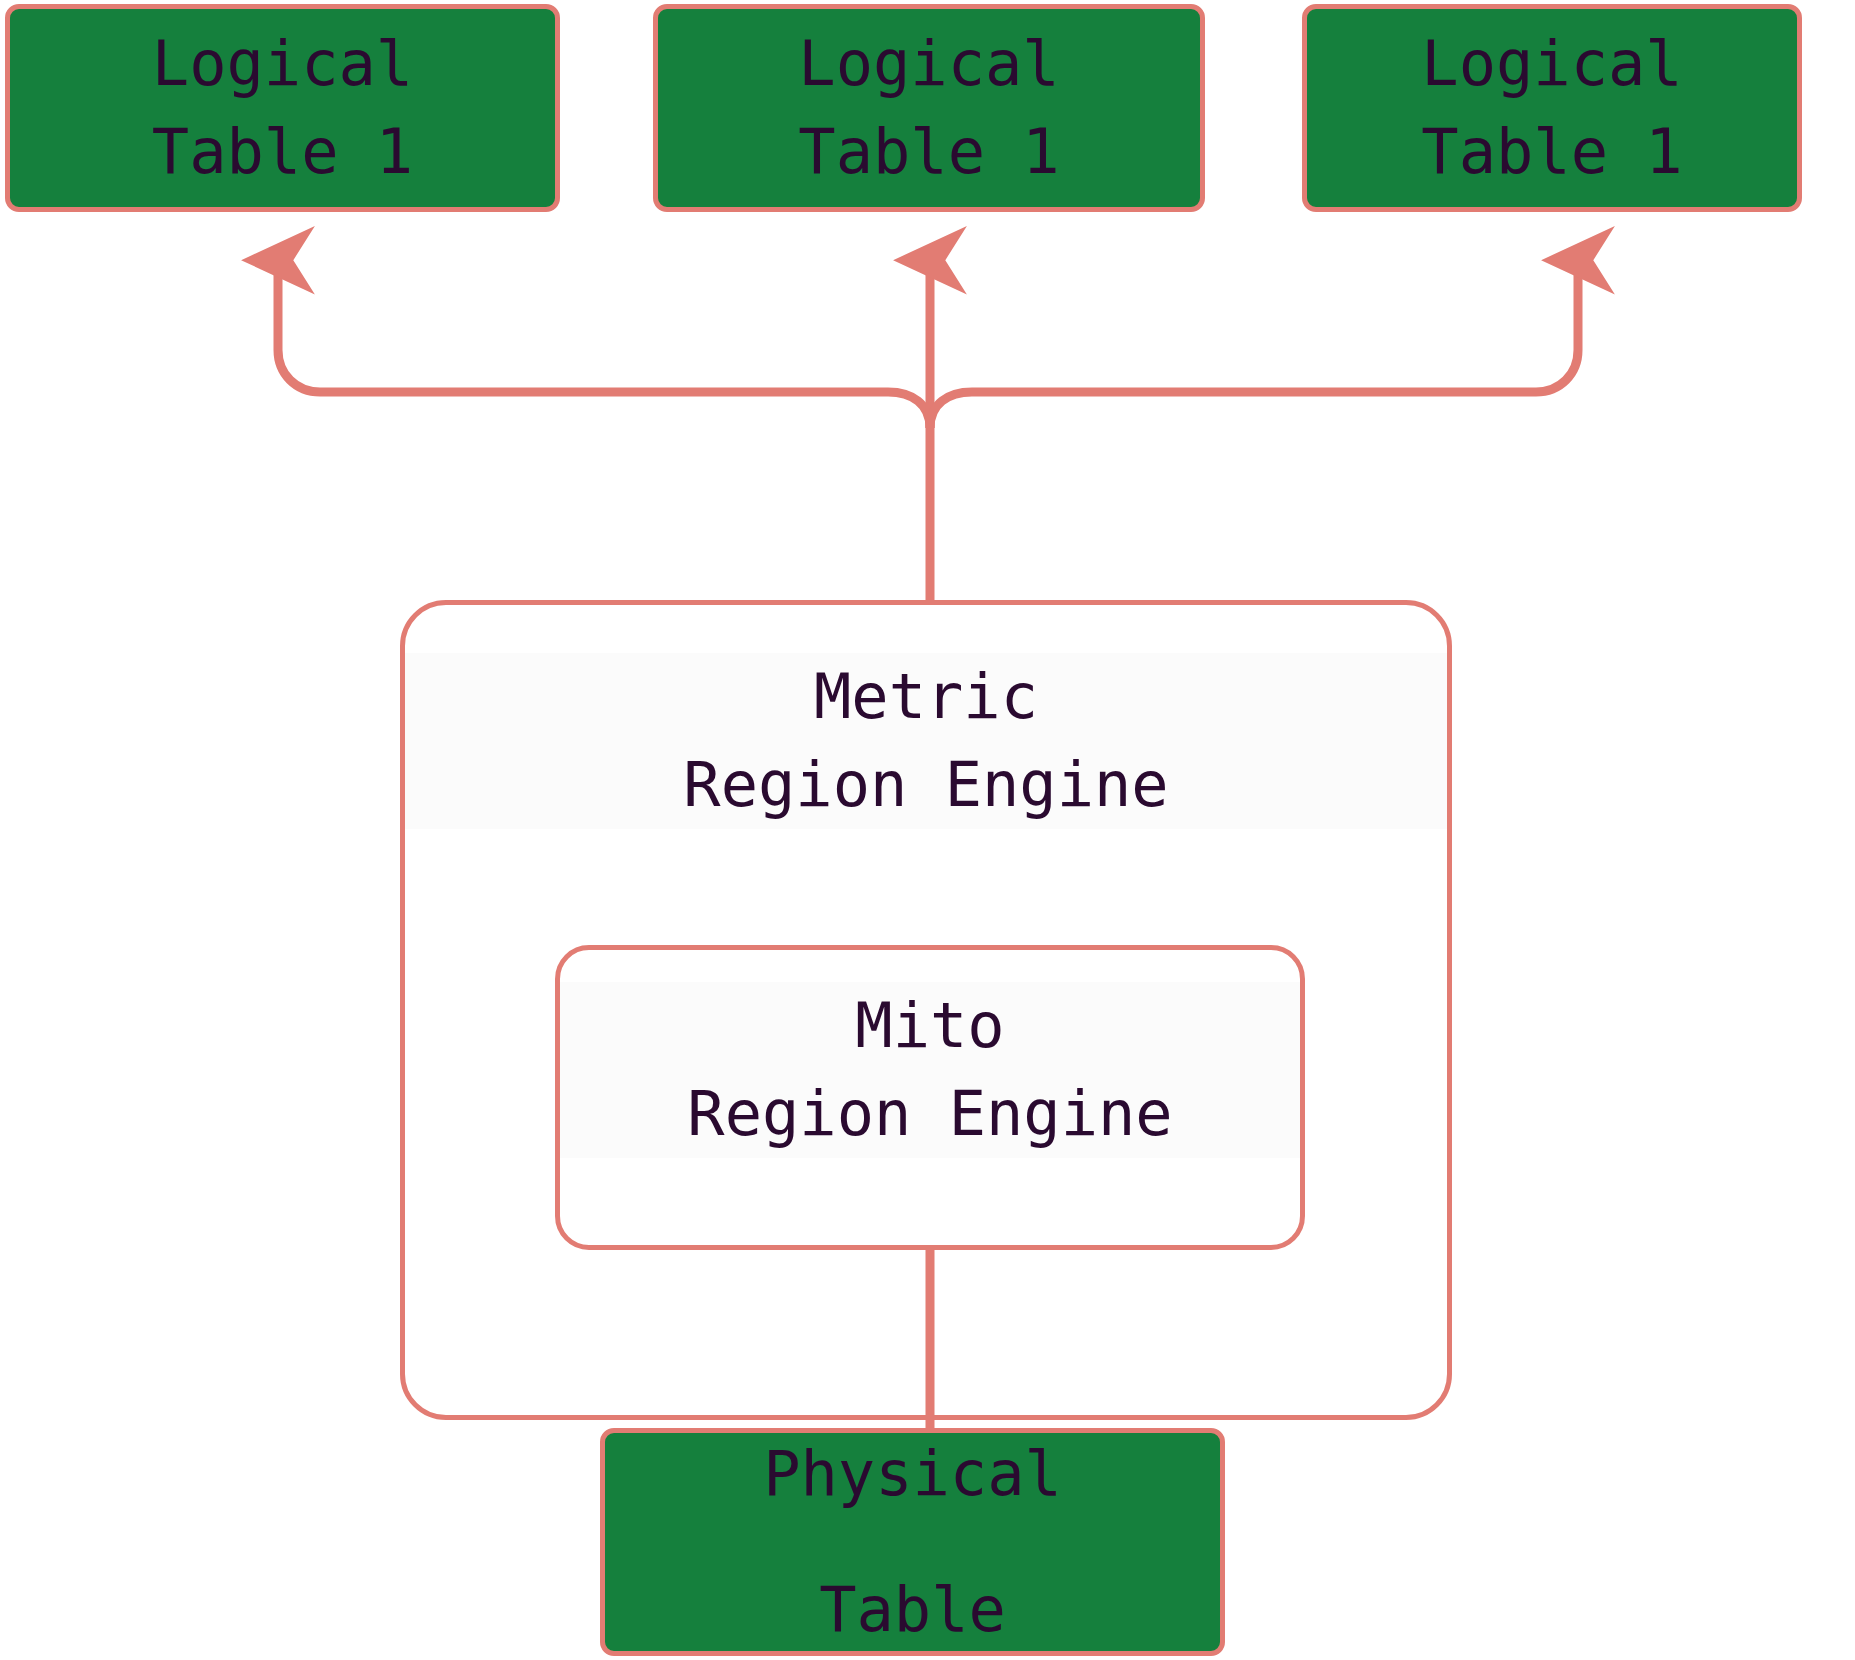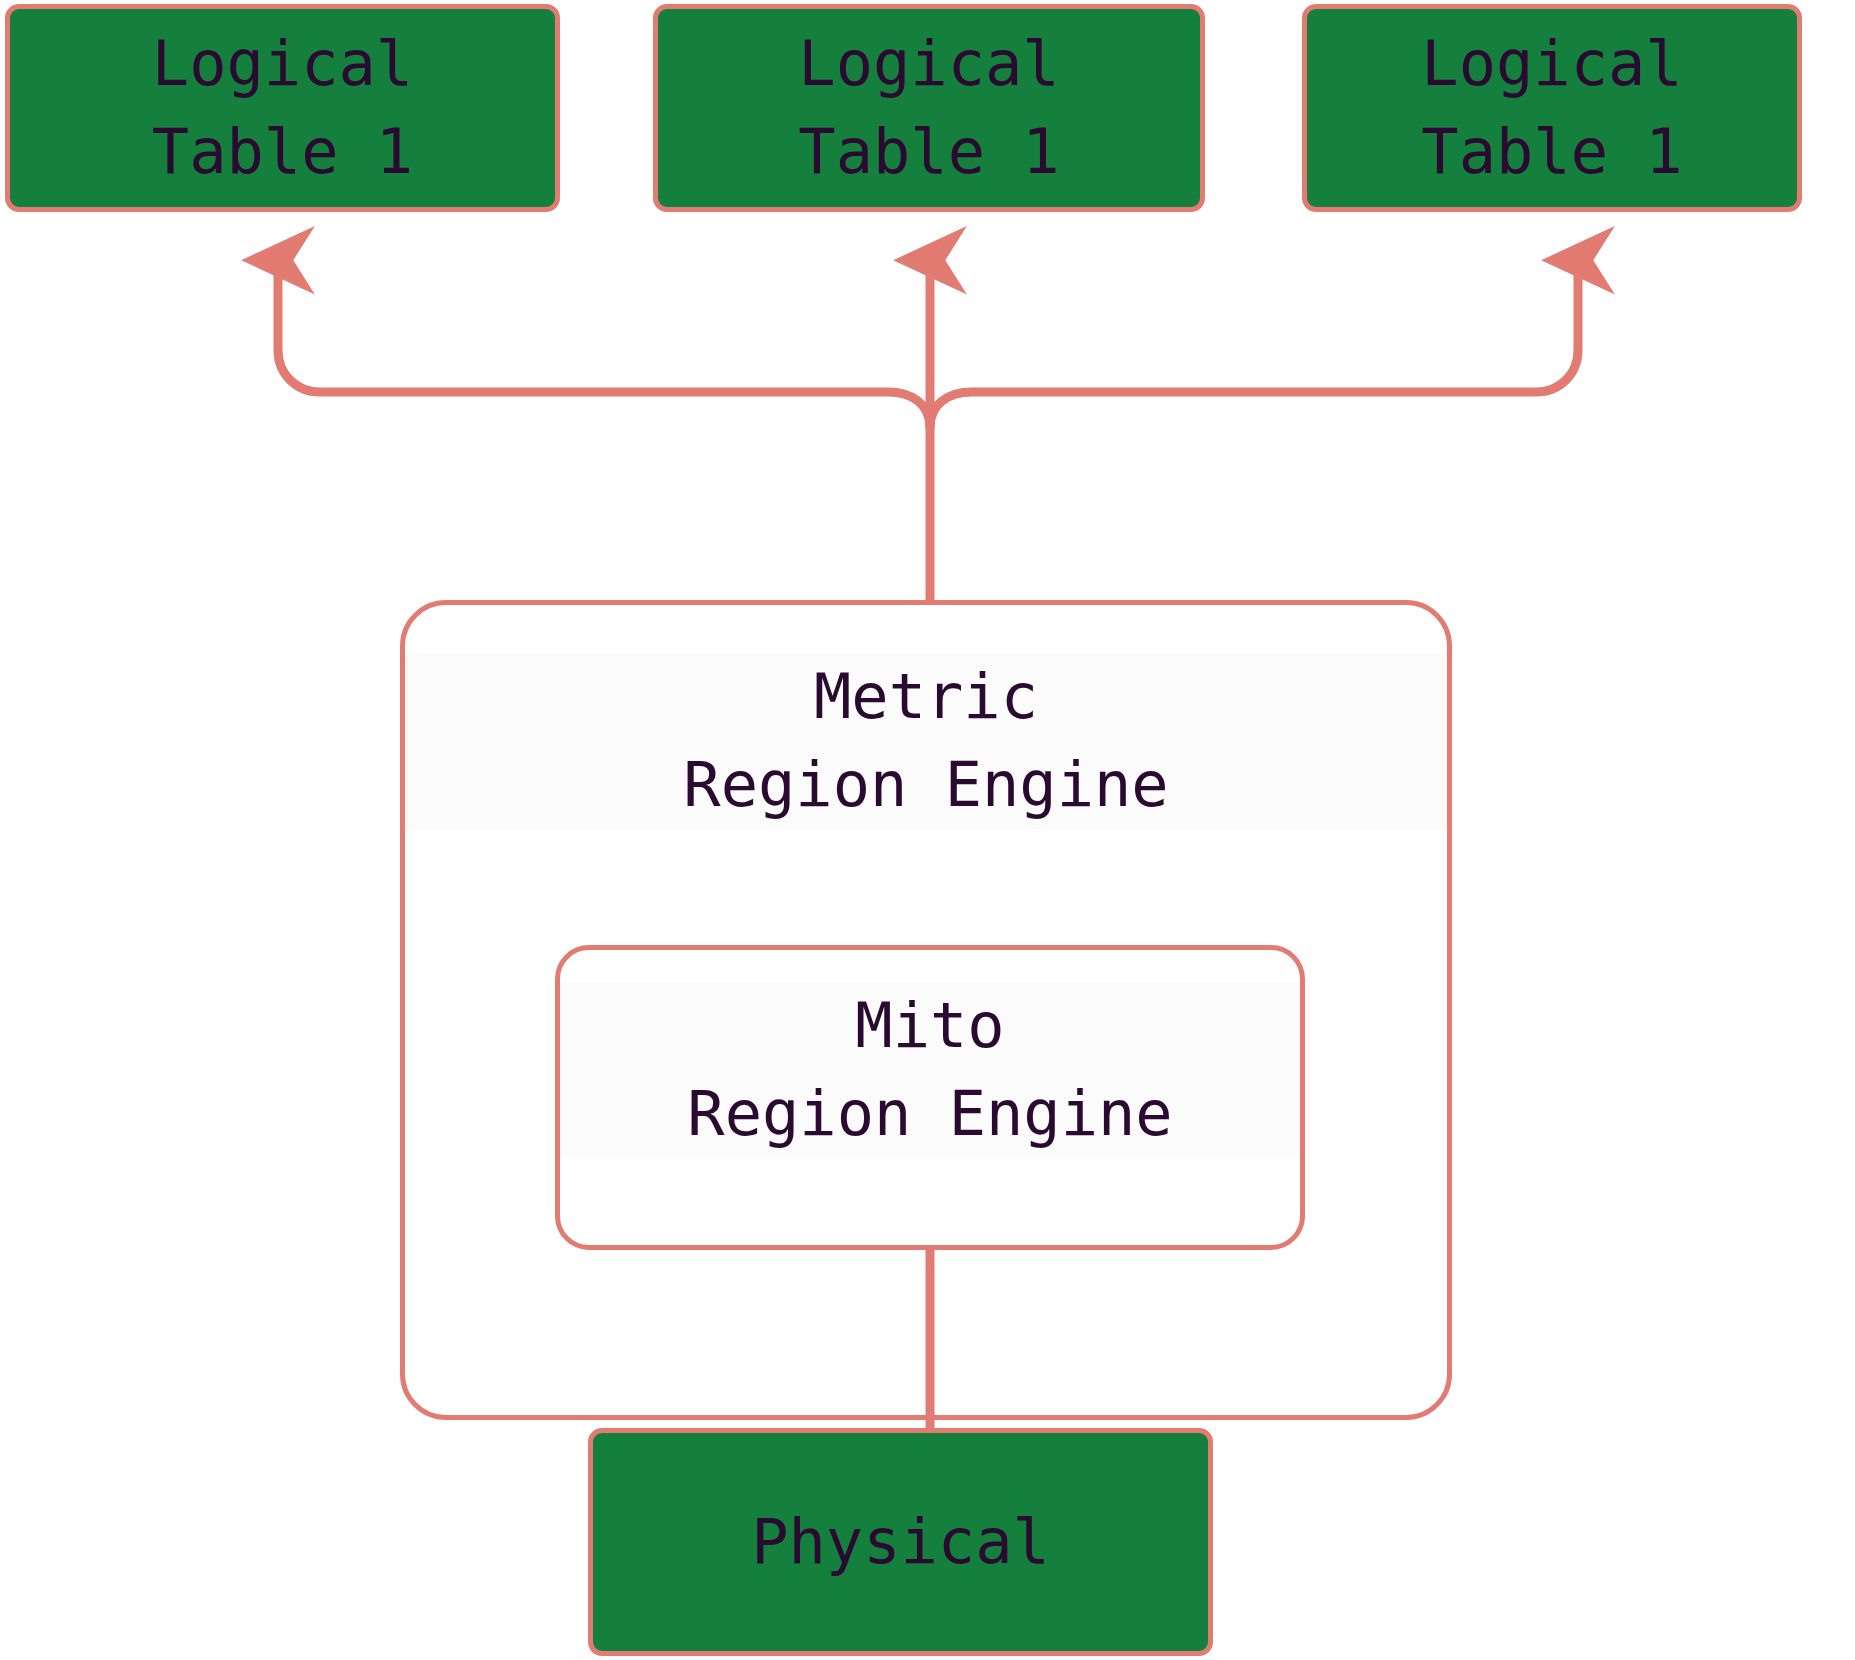--- a/index.html
+++ b/index.html
@@ -77,21 +77,21 @@
     width: 750px;
     height: 305px;
     padding-left: 19px;
   }
   #mito-region-engine .label-stack {
     position: absolute;
     top: 32px;
     left: 0;
     right: 0;
   }
-  #physical-table { left: 588px; top: 1428px; width: 625px; height: 228px; gap: 48px; }
+  #physical-table { left: 600px; top: 1428px; width: 625px; height: 228px; gap: 48px; }
 
   .fs-table   { font-size: 62px; }
   .fs-engine  { font-size: 62px; }
 </style>
 </head>
 <body>
 
 <div id="stage">
 
   <svg class="connectors" viewBox="0 0 1855 1660" xmlns="http://www.w3.org/2000/svg">
@@ -136,15 +136,16 @@
 
   <div class="node outlined inner fs-engine" id="mito-region-engine">
     <div class="label-stack">
       <span class="line">Mito</span>
       <span class="line">Region Engine</span>
     </div>
   </div>
 
   <div class="node filled fs-table" id="physical-table">
     <span class="line">Physical</span>
+    <span class="line">Table</span>
   </div>
 
 </div>
 
 </body></html>

